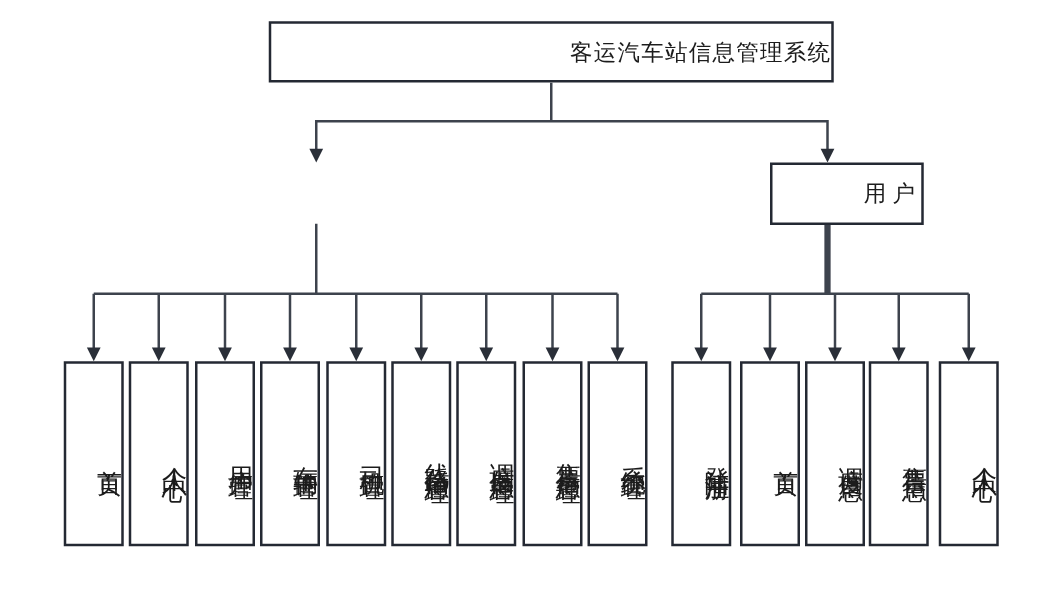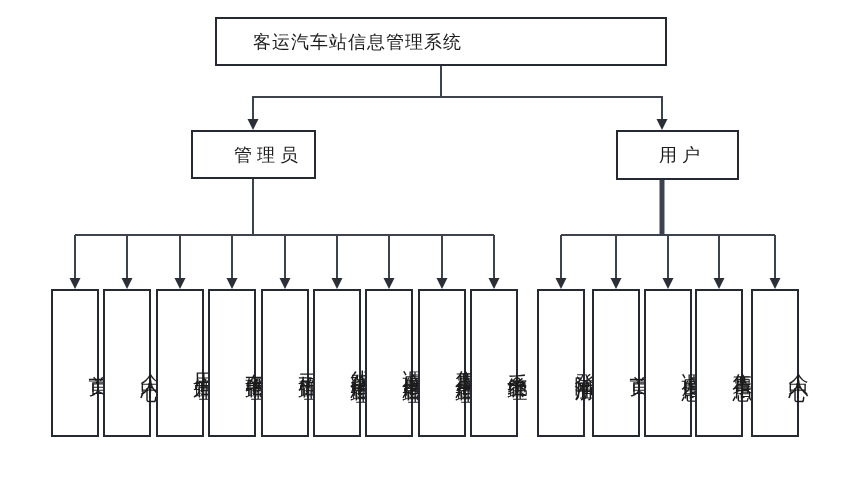--- a/index.html
+++ b/index.html
@@ -20,21 +20,21 @@
   }
   .connectors{position:absolute;left:0;top:0;width:841px;height:487px;}
   .line{stroke:var(--connector-line);stroke-width:2;fill:none;}
   .line.thick{stroke-width:5;}
   .arrow{fill:var(--arrowhead);stroke:none;}
   .node{
     position:absolute;
     box-sizing:border-box;
     border:2px solid var(--box-border);
     background:var(--background);
-    display:flex;align-items:center;justify-content:flex-start;
+    display:flex;align-items:center;justify-content:flex-end;
     text-align:center;
     padding-left:36px;
   }
   .node-root{left:215px;top:17px;width:452px;height:49px;font-size:18px;letter-spacing:1px;}
   .node-branch{font-size:18px;letter-spacing:5px;}
   .node-branch .hlabel{padding-left:5px;} 
   .node-admin{left:191px;top:130px;width:125px;height:49px;}
   .node-user{left:600px;top:130px;width:123px;height:50px;margin-left:16px;}
   .leaf{top:289px;width:48px;height:148px;}
   .vtext{
@@ -91,23 +91,20 @@
     <path class="line" d="M719 235 V279"></path>
       <polygon class="arrow" points="713.5,278 724.5,278 719,289"></polygon>
     <path class="line" d="M775 235 V279"></path>
       <polygon class="arrow" points="769.5,278 780.5,278 775,289"></polygon>
   </svg>
 
   <div class="node node-root">
     <span>客运汽车站信息管理系统</span>
   </div>
 
-  <div class="node node-branch node-admin">
-    <span class="hlabel">管理员</span>
-  </div>
   <div class="node node-branch node-user">
     <span class="hlabel">用户</span>
   </div>
 
   <div class="node leaf" style="left:51px">
     <span class="vtext">首页</span>
   </div>
   <div class="node leaf" style="left:103px">
     <span class="vtext">个人中心</span>
   </div>

